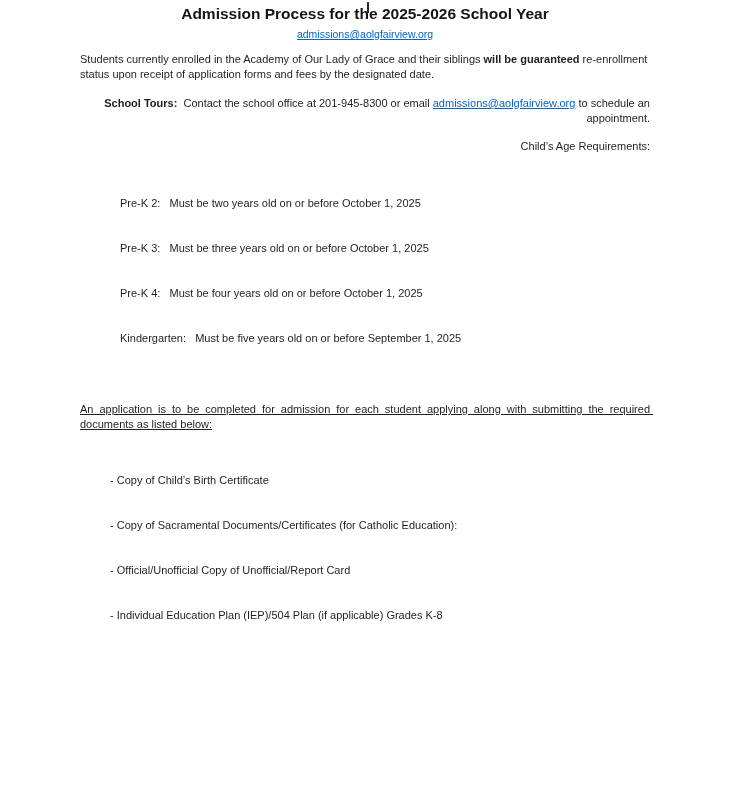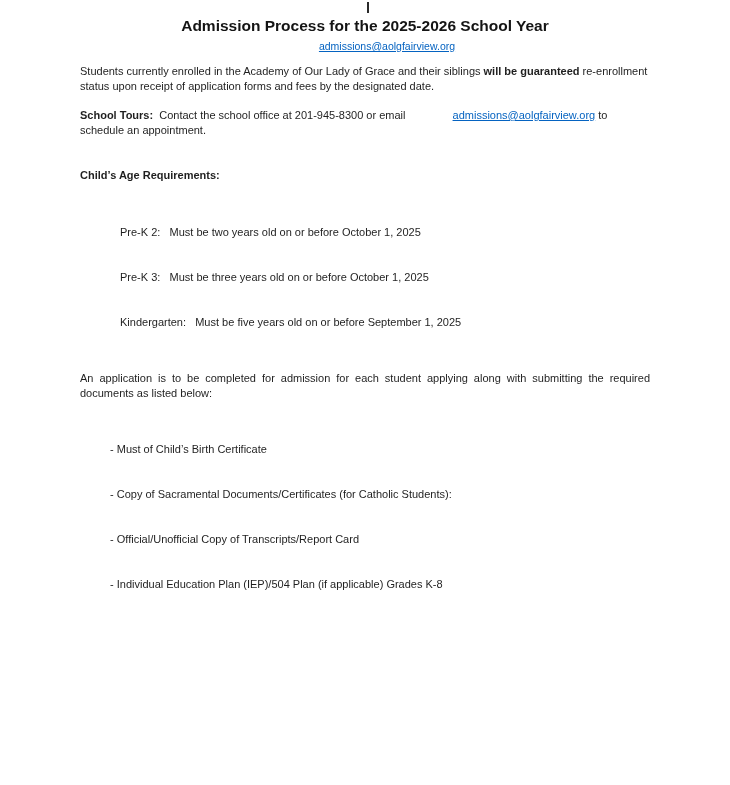--- a/index.html
+++ b/index.html
@@ -10,35 +10,35 @@
     font-family:"Liberation Sans", sans-serif;
     font-size:11px; line-height:15px;
     color:#1f1f1f;
     overflow:hidden;
   }
   .cursor {
     position:absolute; left:367px; top:2px;
     width:1.5px; height:11px; background:#2a2a2a;
   }
   .title {
-    padding-top:16px;
+    padding-top:4px;
     text-align:center;
     font-size:15.5px; line-height:20px;
     font-weight:bold; color:#141414;
   }
   .email-line { text-align:center; font-size:10.5px; line-height:14px; margin-top:3px; }
-  a.link { color:#0563C1; text-decoration:underline; cursor:pointer;margin-left:44px; }
+  a.link { color:#0563C1; text-decoration:underline; cursor:pointer; }
   .para { margin-left:80px; margin-right:80px; white-space:pre-wrap; }
   .just { text-align:justify; }
   .bold { font-weight:bold; }
   .p-enroll { }
-  .p-tours { margin-top:14px; }
-  .h-age { margin-top:30px; font-weight:bold; }
+  .p-tours { margin-top:14px;text-align:right; }
+  .h-age { margin-top:13px; font-weight:normal;text-align:right; }
   .age-list { margin-top:12px; margin-left:120px; margin-right:60px; white-space:pre-wrap; }
-  .p-application { margin-top:11px; }
+  .p-application { margin-top:26px;text-decoration:underline; }
   .doc-list { margin-top:11px; margin-left:110px; margin-right:60px; white-space:pre-wrap; }
 </style>
 </head>
 <body>
 
 <div class="page">
 
   <div class="cursor"></div>
 
   <div class="title">Admission Process for the 2025-2026 School Year</div>
@@ -49,25 +49,26 @@
 
   <p class="para p-enroll"><span>Students currently enrolled in the Academy of Our Lady of Grace and their siblings </span><span class="bold">will be guaranteed</span><span> re-enrollment status upon receipt of application forms and fees by the designated date.</span></p>
 
   <p class="para p-tours"><span class="bold">School Tours:</span><span>  Contact the school office at 201-945-8300 or email </span><a class="link">admissions@aolgfairview.org</a><span> to schedule an appointment.</span></p>
 
   <div class="para h-age">Child’s Age Requirements:</div>
 
   <div class="age-list">
     <div>Pre-K 2:   Must be two years old on or before October 1, 2025</div>
     <div>Pre-K 3:   Must be three years old on or before October 1, 2025</div>
+    <div>Pre-K 4:   Must be four years old on or before October 1, 2025</div>
     <div>Kindergarten:   Must be five years old on or before September 1, 2025</div>
   </div>
 
   <p class="para just p-application">An application is to be completed for admission for each student applying along with submitting the required documents as listed below:</p>
 
   <div class="doc-list">
-    <div>- Must of Child’s Birth Certificate</div>
-    <div>- Copy of Sacramental Documents/Certificates (for Catholic Students):</div>
-    <div>- Official/Unofficial Copy of Transcripts/Report Card</div>
+    <div>- Copy of Child’s Birth Certificate</div>
+    <div>- Copy of Sacramental Documents/Certificates (for Catholic Education):</div>
+    <div>- Official/Unofficial Copy of Unofficial/Report Card</div>
     <div>- Individual Education Plan (IEP)/504 Plan (if applicable) Grades K-8</div>
   </div>
 
 </div>
 
 </body></html>

